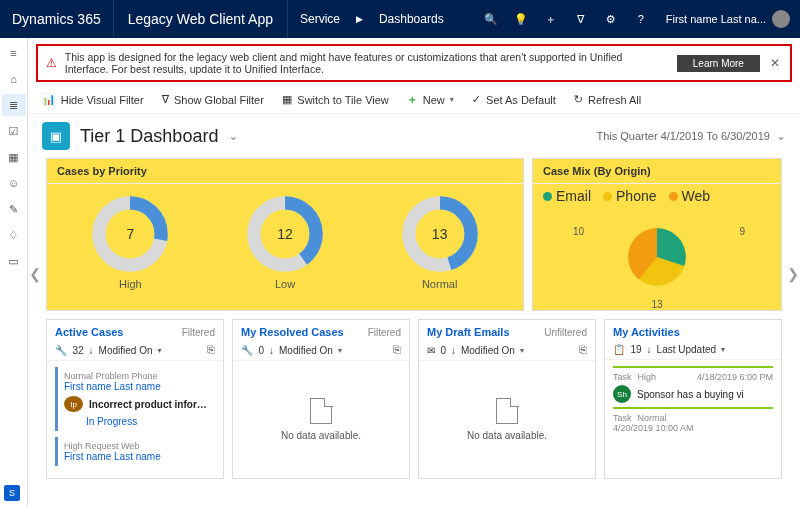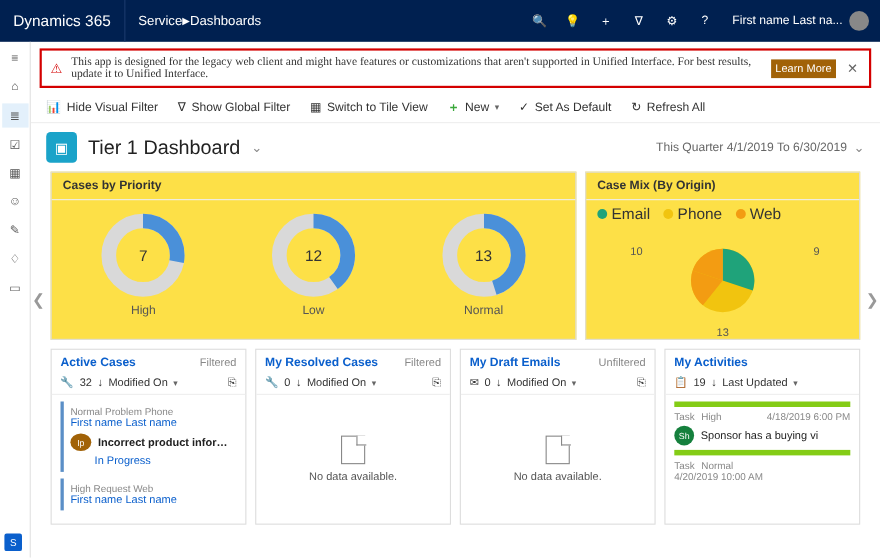--- a/index.html
+++ b/index.html
@@ -1,39 +1,39 @@
 <!DOCTYPE html>
 <html><head>
 <meta charset="utf-8">
 <style>
 * { margin: 0; padding: 0; box-sizing: border-box; font-family: "Segoe UI", Arial, sans-serif; }
 body { width: 800px; height: 507px; overflow: hidden; background: #fff; font-size: 11px; color: #333; }
 
 .topbar { height: 38px; background: #002050; color: #fff; display: flex; align-items: stretch; }
 .topbar .brand { padding: 0 12px; display: flex; align-items: center; font-size: 14px; font-weight: 400; border-right: 1px solid #1a3a6b; }
 .topbar .app { padding: 0 14px; display: flex; align-items: center; font-size: 14px; border-right: 1px solid #1a3a6b; }
-.topbar .crumb { padding: 0 12px; display: flex; align-items: center; font-size: 12px; gap: 0; justify-content: space-between; }
+.topbar .crumb { padding: 0 12px; display: flex; align-items: center; font-size: 12px; gap: 16px; justify-content: space-between; }
 .topbar .crumb .chev { font-size: 9px; }
 .topbar .spacer { flex: 1; }
 .topbar .ticon { width: 30px; display: flex; align-items: center; justify-content: center; cursor: pointer; }
 .topbar .user { padding: 0 10px; display: flex; align-items: center; gap: 6px; font-size: 11px; }
 .topbar .user .avatar { width: 18px; height: 18px; border-radius: 50%; background: #888; }
 
 .shell { display: flex; height: 469px; }
 .siderail { width: 28px; border-right: 1px solid #e1e1e1; display: flex; flex-direction: column; align-items: center; gap: 4px; padding-top: 4px; position: relative; }
 .siderail .ritem { width: 24px; height: 22px; display: flex; align-items: center; justify-content: center; color: #555; cursor: pointer; }
 .siderail .ritem.active { background: #e3f0fb; }
 .siderail .sbadge { position: absolute; bottom: 6px; left: 4px; width: 16px; height: 16px; background: #0a5fcc; color:#fff; font-size: 9px; display:flex; align-items:center; justify-content:center; border-radius:2px; }
 
 .main { flex: 1; display: flex; flex-direction: column; overflow: hidden; }
 
 .banner { margin: 6px 8px 4px 8px; border: 2px solid #d40000; background: #fff; padding: 5px 8px; display: flex; align-items: center; gap: 8px; font-size: 10.5px; color: #333; }
 .banner .warn { color: #d40000; font-size: 12px; }
-.banner .btxt { flex: 1; font-family: Liberation Serif, serif; }
-.banner .learn { background: #a16207; color: #fff; padding: 3px 4px; font-size: 10px; cursor: pointer; border: none; }
+.banner .btxt { flex: 1; }
+.banner .learn { background: #404040; color: #fff; padding: 3px 16px; font-size: 10px; cursor: pointer; border: none; }
 .banner .close { color: #666; cursor: pointer; font-size: 12px; padding: 0 2px; }
 
 .toolbar { padding: 6px 14px; display: flex; gap: 18px; align-items: center; border-bottom: 1px solid #eee; font-size: 11px; color: #333; }
 .toolbar .titem { display: flex; align-items: center; gap: 5px; cursor: pointer; }
 .toolbar .plus { color: #3aa83a; font-weight: bold; }
 .toolbar .chev-sm { font-size: 8px; color: #666; }
 
 .titlebar { padding: 8px 14px 4px 14px; display: flex; align-items: center; gap: 10px; }
 .titlebar .badge { width: 28px; height: 28px; border-radius: 4px; background: #1aa3c9; color: #fff; display: flex; align-items: center; justify-content: center; font-size: 13px; }
 .titlebar h1 { font-size: 18px; font-weight: 400; color: #222; }
@@ -79,32 +79,33 @@
 .nodata .doc:before { content: ""; position: absolute; top: -1.5px; right: -1.5px; width: 8px; height: 8px; background: #fff; border-left: 1.5px solid #888; border-bottom: 1.5px solid #888; }
 
 .caseitem { border-left: 3px solid #5b8fc7; padding: 4px 4px 4px 6px; margin-bottom: 6px; }
 .caseitem .tags { color: #888; font-size: 9px; }
 .caseitem .owner { color: #0a5fcc; font-size: 10px; }
 .caseitem .subject { display: flex; align-items: center; gap: 6px; margin: 4px 0; }
 .caseitem .subject .av { width: 19px; height: 16px; border-radius: 50%; background: #a16207; color: #fff; font-size: 8px; display: flex; align-items: center; justify-content: center; }
 .caseitem .subject .stxt { font-size: 10px; color: #222; font-weight: 600; white-space: nowrap; overflow: hidden; text-overflow: ellipsis; max-width: 120px; }
 .caseitem .status { color: #0a5fcc; font-size: 10px; padding-left: 22px; }
 
-.actitem { padding: 4px 0; border-top: 5px solid #84cc16; }
+.actitem { padding: 4px 0; border-top: 2px solid #84cc16; }
 .actitem .al1 { display: flex; gap: 6px; font-size: 9px; color: #888; }
 .actitem .al2 { display: flex; gap: 6px; align-items: center; margin-top: 3px; }
 .actitem .al2 .av2 { width: 18px; height: 18px; border-radius: 50%; background: #15803d; color: #fff; font-size: 8px; display: flex; align-items: center; justify-content: center; }
 .actitem .al2 .atxt { font-size: 10px; color: #222; white-space: nowrap; overflow: hidden; text-overflow: ellipsis; }
 .actitem .astatus { font-size: 10px; color: #555; padding-left: 24px; margin-top: 3px; }
 </style>
 </head>
 <body>
 
 <div class="topbar">
   <div class="brand">Dynamics 365</div>
+  <div class="app">Legacy Web Client App</div>
   <div class="crumb">
     <span>Service</span>
     <span class="chev">▶</span>
     <span>Dashboards</span>
   </div>
   <div class="spacer"></div>
   <div class="ticon">🔍</div>
   <div class="ticon">💡</div>
   <div class="ticon">＋</div>
   <div class="ticon">∇</div>

